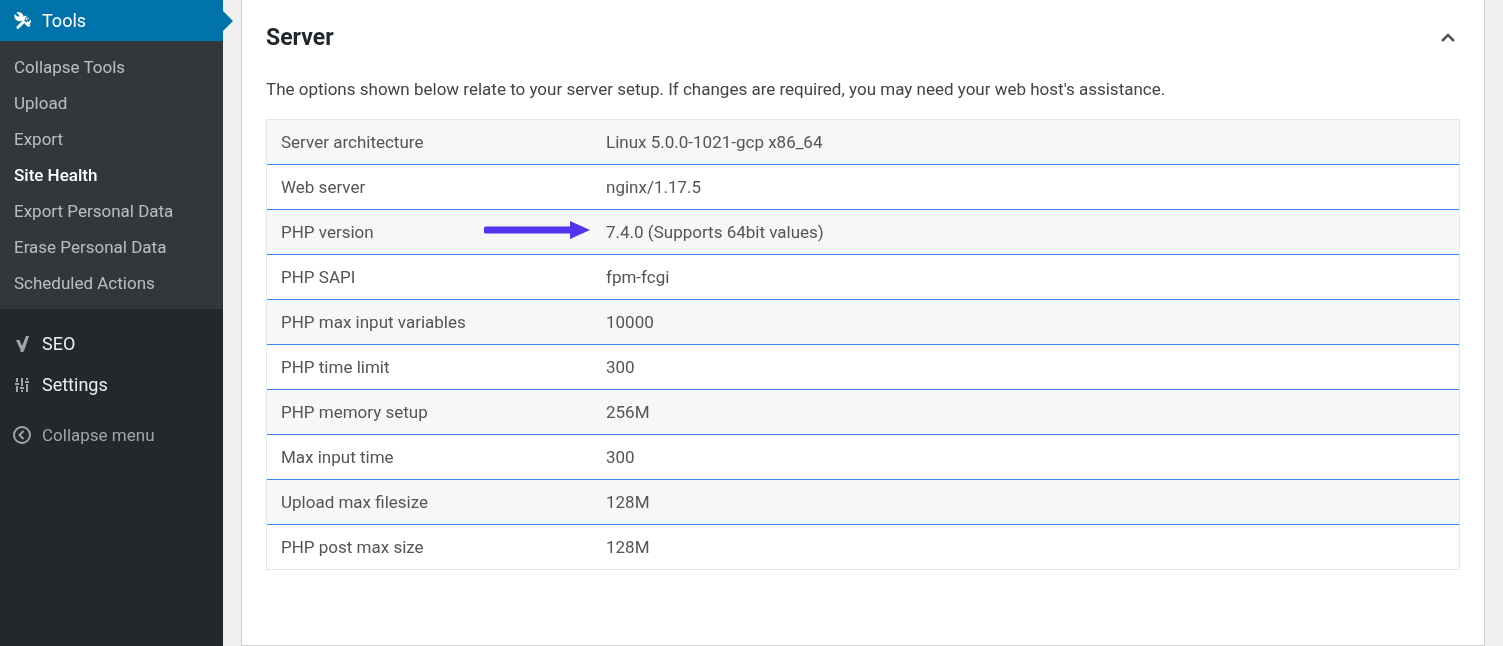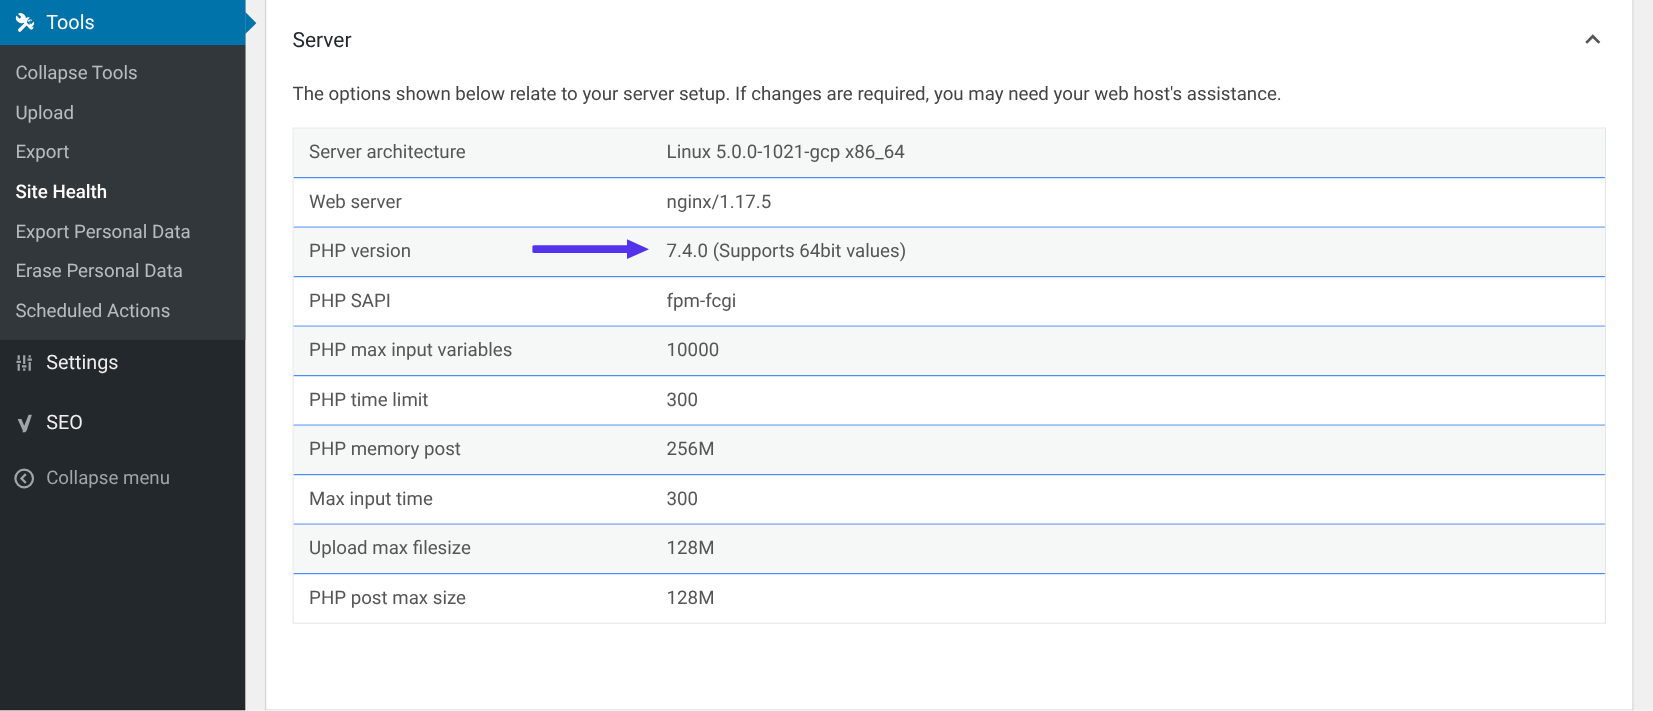--- a/index.html
+++ b/index.html
@@ -83,22 +83,22 @@
   margin: 0 0 20px 0;
   min-height: 100%;
 }
 .panel-header {
   display:flex;
   justify-content:space-between;
   align-items:center;
   padding: 24px 24px 10px 24px;
 }
 .panel-title {
-  font-size: 19px;
-  font-weight: 400;
+  font-size: 23px;
+  font-weight: 700;
   color:#23282d;
 }
 .panel-toggle { color:#555; display:inline-flex; }
 .panel-desc {
   padding: 18px 24px 20px 24px;
   font-size: 17px;
   color:#444;
 }
 .table {
   margin: 0 24px;
@@ -140,36 +140,36 @@
   <ul class="submenu" id="submenu">
       <li class="submenu-item">Collapse Tools</li>
       <li class="submenu-item">Upload</li>
       <li class="submenu-item">Export</li>
       <li class="submenu-item current">Site Health</li>
       <li class="submenu-item">Export Personal Data</li>
       <li class="submenu-item">Erase Personal Data</li>
       <li class="submenu-item">Scheduled Actions</li>
     </ul>
 
+  <div class="menu-item" style="margin-top:14px">
+    <span class="icon">
+      <svg width="20" height="20" viewBox="0 0 20 20" fill="currentColor">
+          <path d="M14 2 10 12 7.5 6H4l4.5 10c.5 1 .3 1.5-.5 2h3c.7-.7 1.1-1.3 1.6-2.5L17 2h-3z"></path>
+        </svg>
+    </span>
+    <span>SEO</span>
+  </div>
+
   <div class="menu-item">
     <span class="icon">
       <svg width="20" height="20" viewBox="0 0 20 20" fill="currentColor">
           <path d="M4 3h2v4H4zM3 8h4v2H3zM4 11h2v6H4zM9 3h2v8H9zM8 12h4v2H8zM9 15h2v2H9zM14 3h2v2h-2zM13 6h4v2h-4zM14 9h2v8h-2z"></path>
         </svg>
     </span>
     <span>Settings</span>
-  </div>
-
-  <div class="menu-item" style="margin-top:14px">
-    <span class="icon">
-      <svg width="20" height="20" viewBox="0 0 20 20" fill="currentColor">
-          <path d="M14 2 10 12 7.5 6H4l4.5 10c.5 1 .3 1.5-.5 2h3c.7-.7 1.1-1.3 1.6-2.5L17 2h-3z"></path>
-        </svg>
-    </span>
-    <span>SEO</span>
   </div>
 
   <div class="collapse-item" style="margin-top:10px">
     <span class="icon">
       <svg width="20" height="20" viewBox="0 0 20 20" fill="currentColor">
           <circle cx="10" cy="10" r="8" fill="none" stroke="currentColor" stroke-width="2"></circle>
           <path d="M11.5 6 7.5 10l4 4" fill="none" stroke="currentColor" stroke-width="2"></path>
         </svg>
     </span>
     <span>Collapse menu</span>
@@ -210,21 +210,21 @@
         </div>
         <div class="row">
           <div class="row-label">PHP max input variables</div>
           <div class="row-value">10000</div>
         </div>
         <div class="row">
           <div class="row-label">PHP time limit</div>
           <div class="row-value">300</div>
         </div>
         <div class="row">
-          <div class="row-label">PHP memory post</div>
+          <div class="row-label">PHP memory setup</div>
           <div class="row-value">256M</div>
         </div>
         <div class="row">
           <div class="row-label">Max input time</div>
           <div class="row-value">300</div>
         </div>
         <div class="row">
           <div class="row-label">Upload max filesize</div>
           <div class="row-value">128M</div>
         </div>

